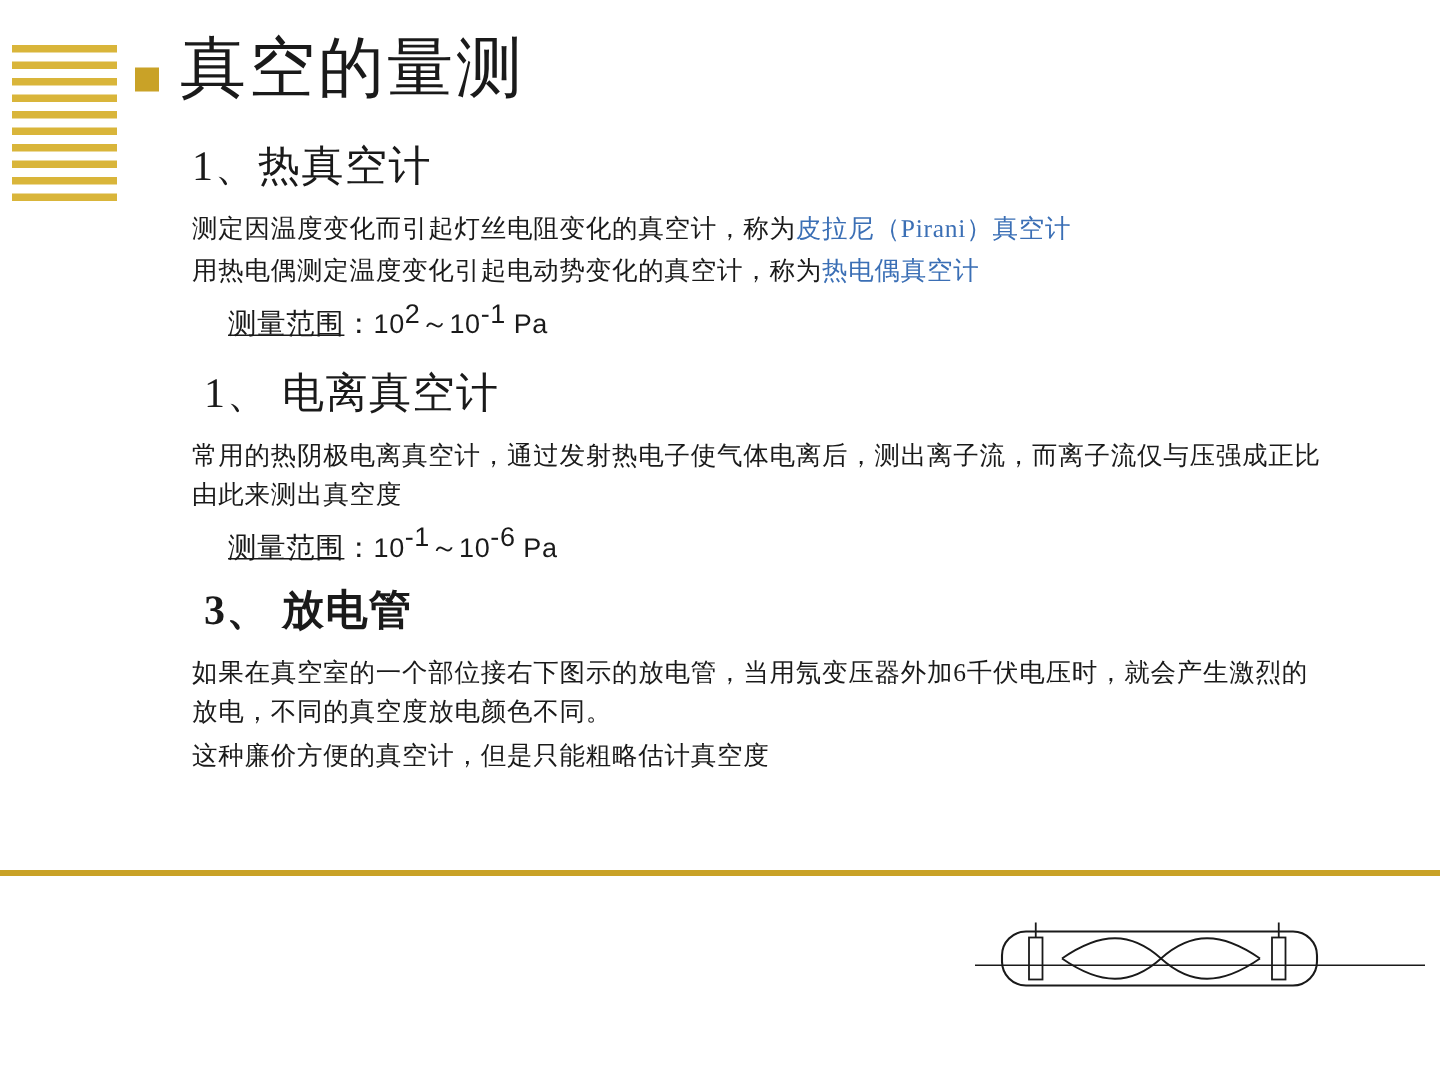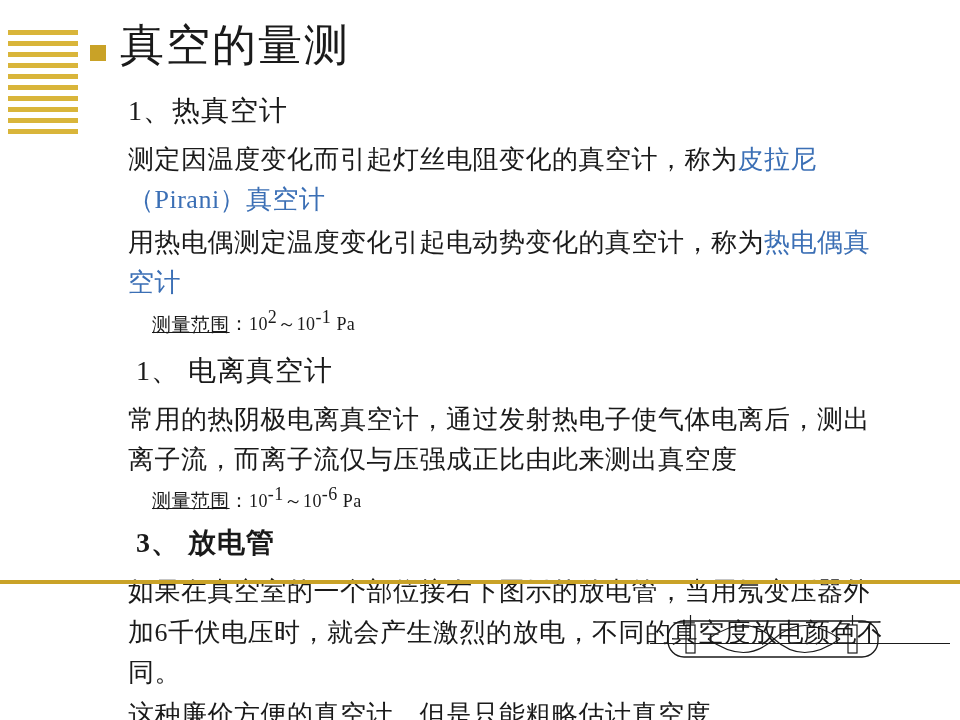--- a/index.html
+++ b/index.html
@@ -113,21 +113,21 @@
   .h2 {
     font-size: 28px;
     color: #1a1a1a;
     margin: 6px 0 10px 0;
     letter-spacing: 1px;
   }
   .h2.indent {
     padding-left: 8px;
   }
   .para {
-    font-size: 26px;
+    font-size: 17px;
     color: #1a1a1a;
     line-height: 1.55;
     margin: 0 0 2px 0;
     letter-spacing: 0.5px;
   }
   .blue {
     color: #3b6fb5;
   }
   sup, sub {
     font-size: 0.62em;
@@ -136,21 +136,21 @@
     font-size: 19px;
     color: #1a1a1a;
     margin: 4px 0 2px 0;
     letter-spacing: 0.4px;
   }
   .range .label {
     text-decoration: underline;
     margin-left: 24px;
   }
   .mono-num {
-    font-family: Liberation Serif, serif;
+    font-family: Liberation Sans, sans-serif;
     font-size: 18px;
   }
   .sec2 {
     margin-top: 14px;
   }
   .sec3 {
     margin-top: 10px;
     font-weight: bold;
   }
   

